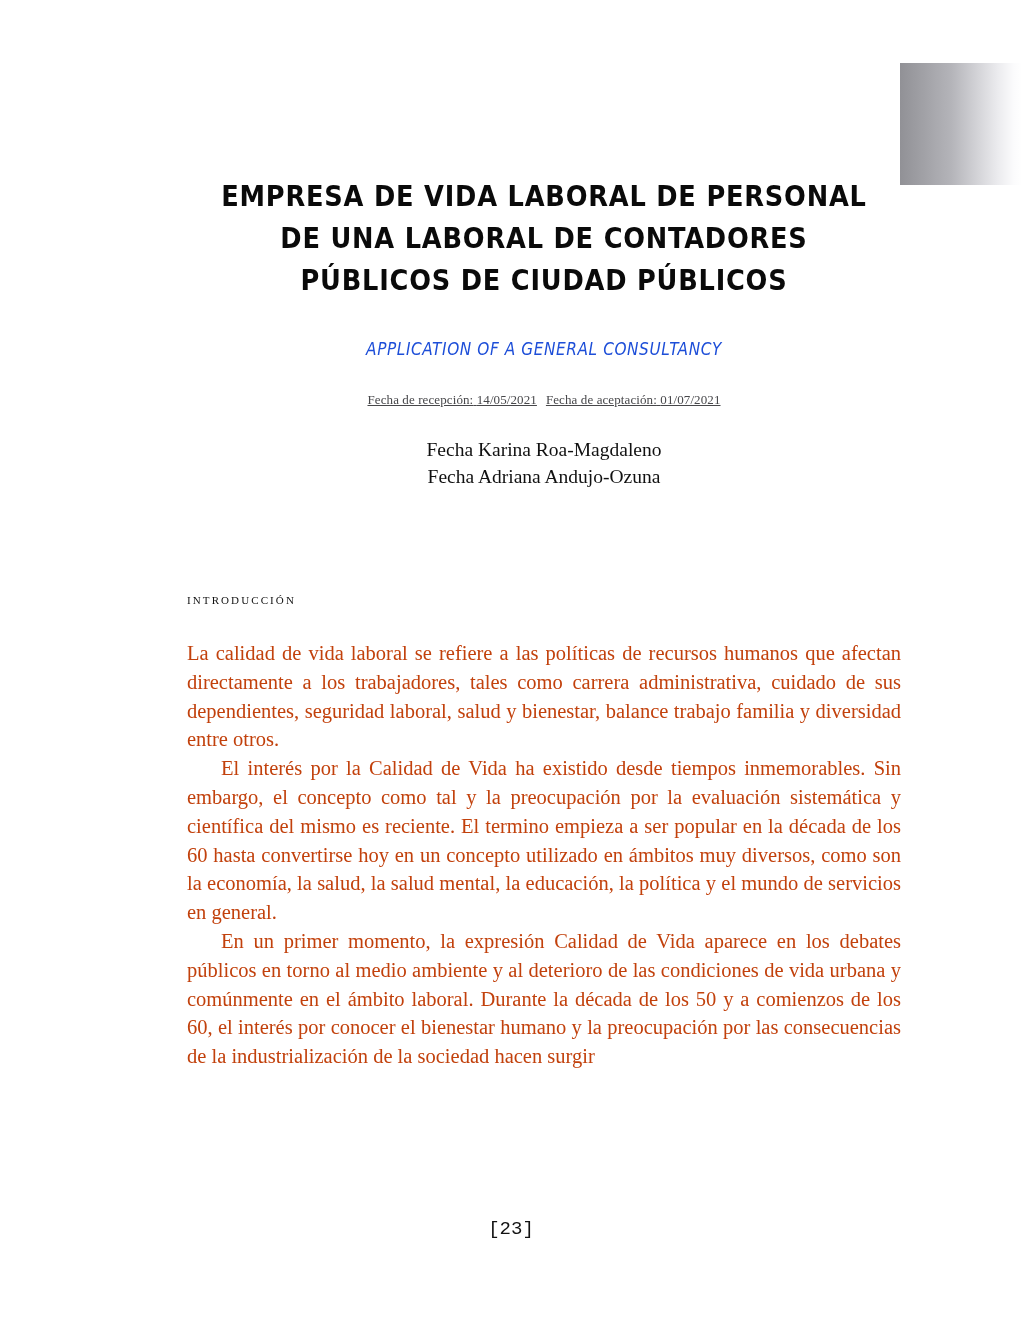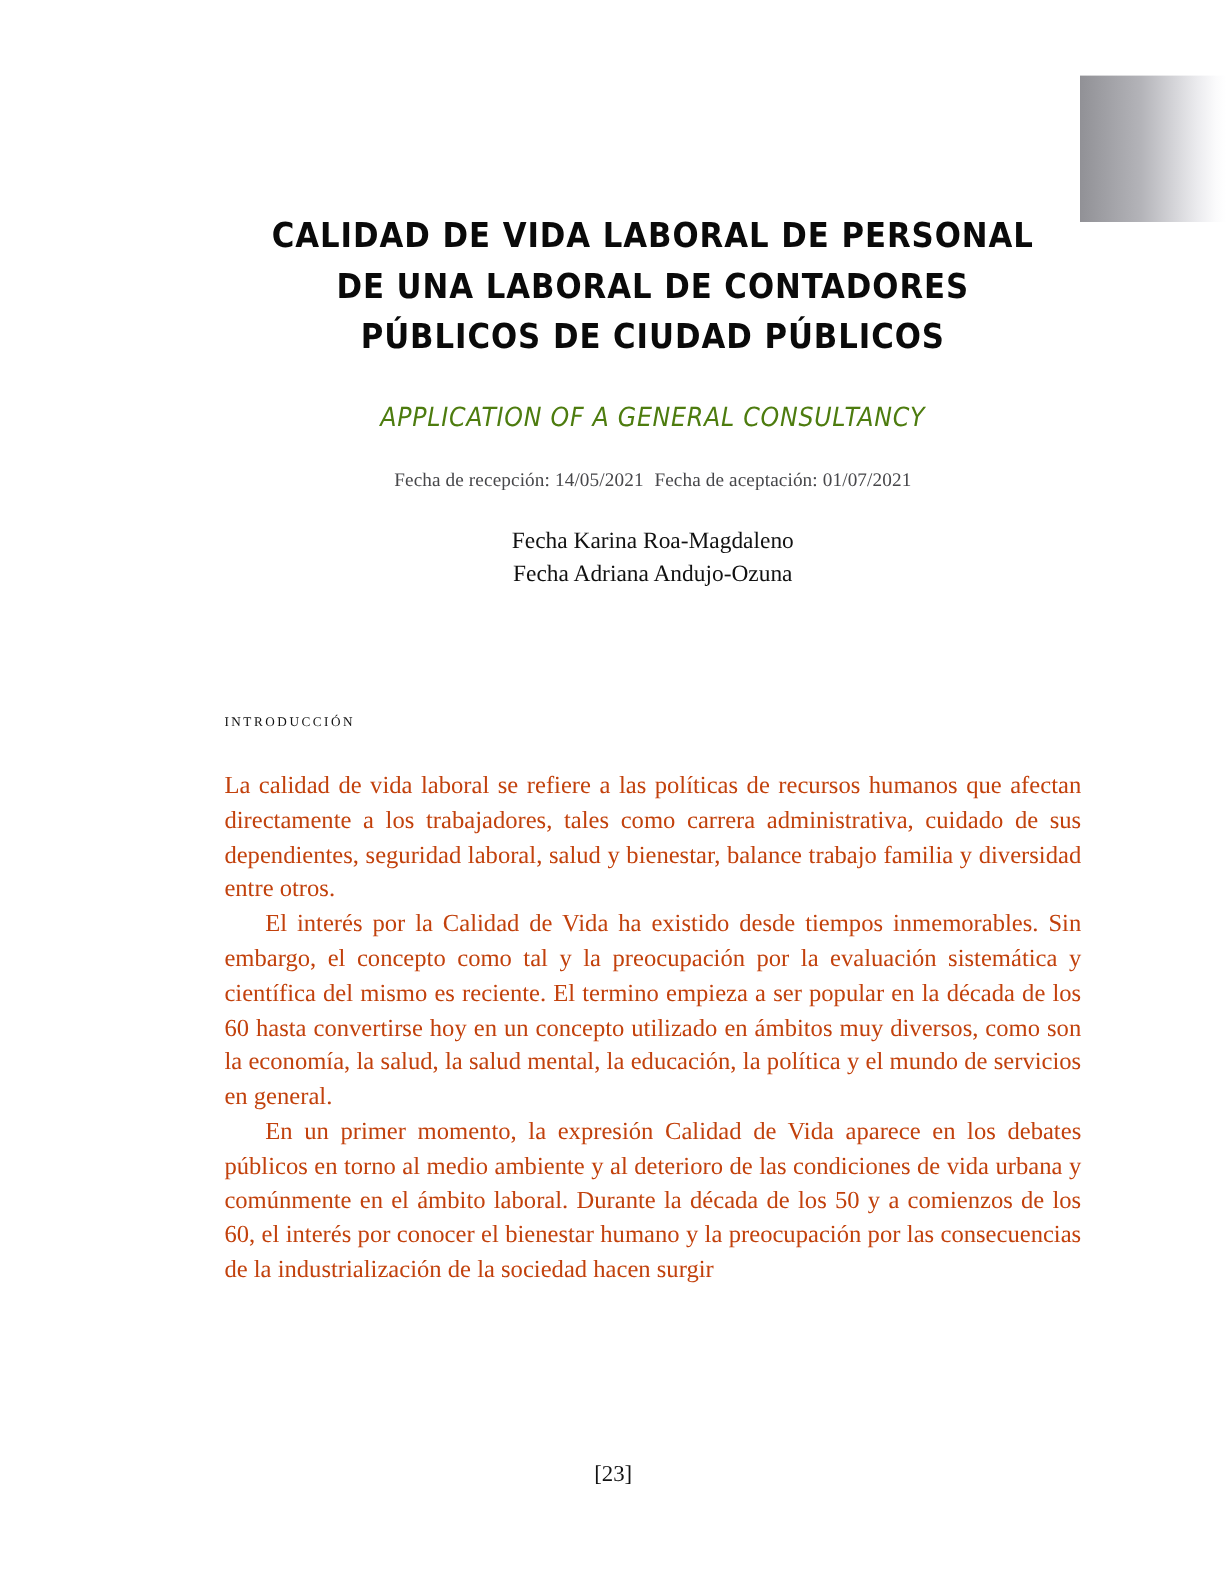--- a/index.html
+++ b/index.html
@@ -60,36 +60,37 @@
   }
 
   
   .subtitle-block {
     margin-top: 27px;
     text-align: center;
   }
   .subtitle-line {
     font-family: "DejaVu Sans Condensed", "Liberation Sans Narrow", "Liberation Sans", sans-serif;
     font-style: italic;
-    font-size: 22px;
+    font-size: 17px;
     font-weight: 400;
     letter-spacing: 0.6px;
     line-height: 40px;
-    color: #4d7c0f;
+    color: #1d4ed8;
     white-space: nowrap;
   }
 
   
   .dates {
     margin-top: 23px;
     text-align: center;
     font-family: "Liberation Serif", serif;
-    font-size: 16px;
+    font-size: 13px;
     color: #47474a;
     letter-spacing: 0.1px;
+    text-decoration: underline;
   }
   .dates .gap { display: inline-block; width: 9px; }
 
   
   .authors {
     margin-top: 28px;
     text-align: center;
   }
   .author-line {
     font-family: "Liberation Serif", serif;
@@ -125,35 +126,35 @@
   }
   .para.indent { text-indent: 34px; }
 
   
   .folio {
     position: absolute;
     left: 0;
     right: 0;
     top: 1218px;
     text-align: center;
-    font-family: Liberation Serif, serif;
+    font-family: Liberation Mono, monospace;
     font-size: 19px;
     color: #121212;
   }
 </style>
 </head>
 <body>
 
 <div class="scan-artifact"></div>
 
 <div class="page">
   <div class="content">
 
     <div class="title-block">
-      <div class="title-line">CALIDAD DE VIDA LABORAL DE PERSONAL</div>
+      <div class="title-line">EMPRESA DE VIDA LABORAL DE PERSONAL</div>
       <div class="title-line">DE UNA LABORAL DE CONTADORES</div>
       <div class="title-line">PÚBLICOS DE CIUDAD PÚBLICOS</div>
     </div>
 
     <div class="subtitle-block">
       <div class="subtitle-line">APPLICATION OF A GENERAL CONSULTANCY</div>
     </div>
 
     <div class="dates">
       <span>Fecha de recepción:</span>

